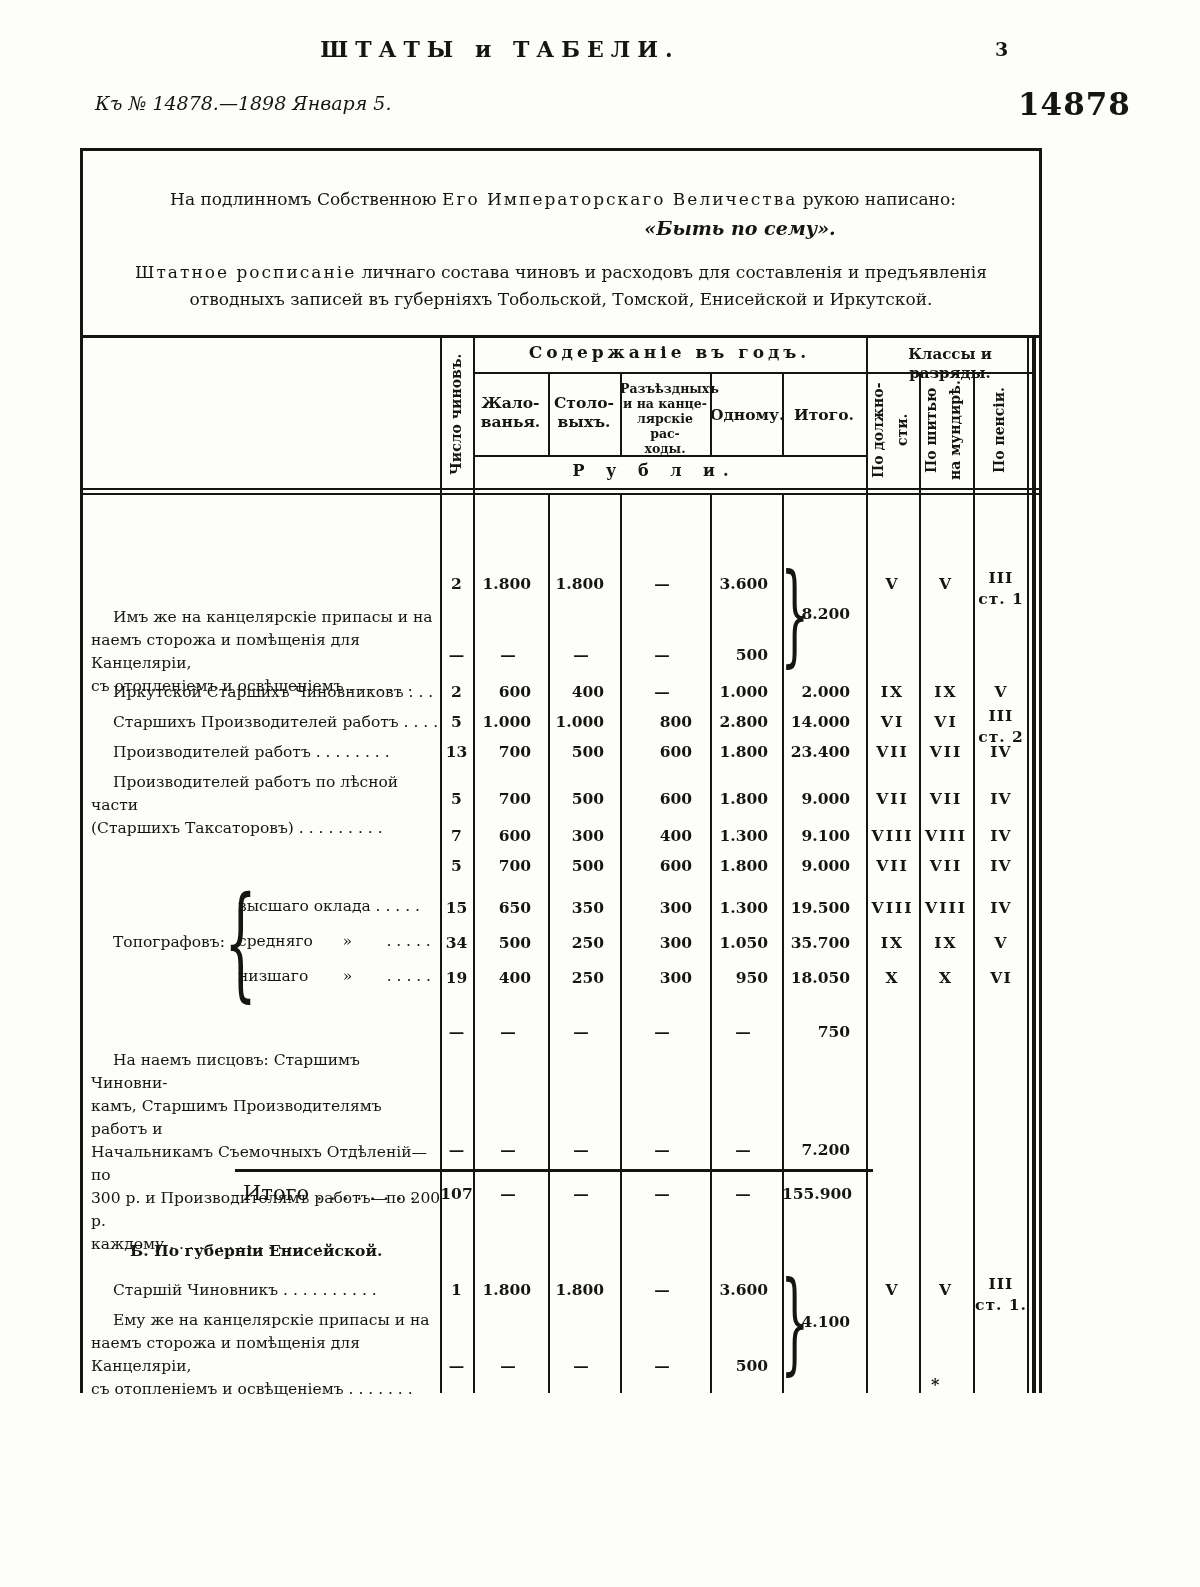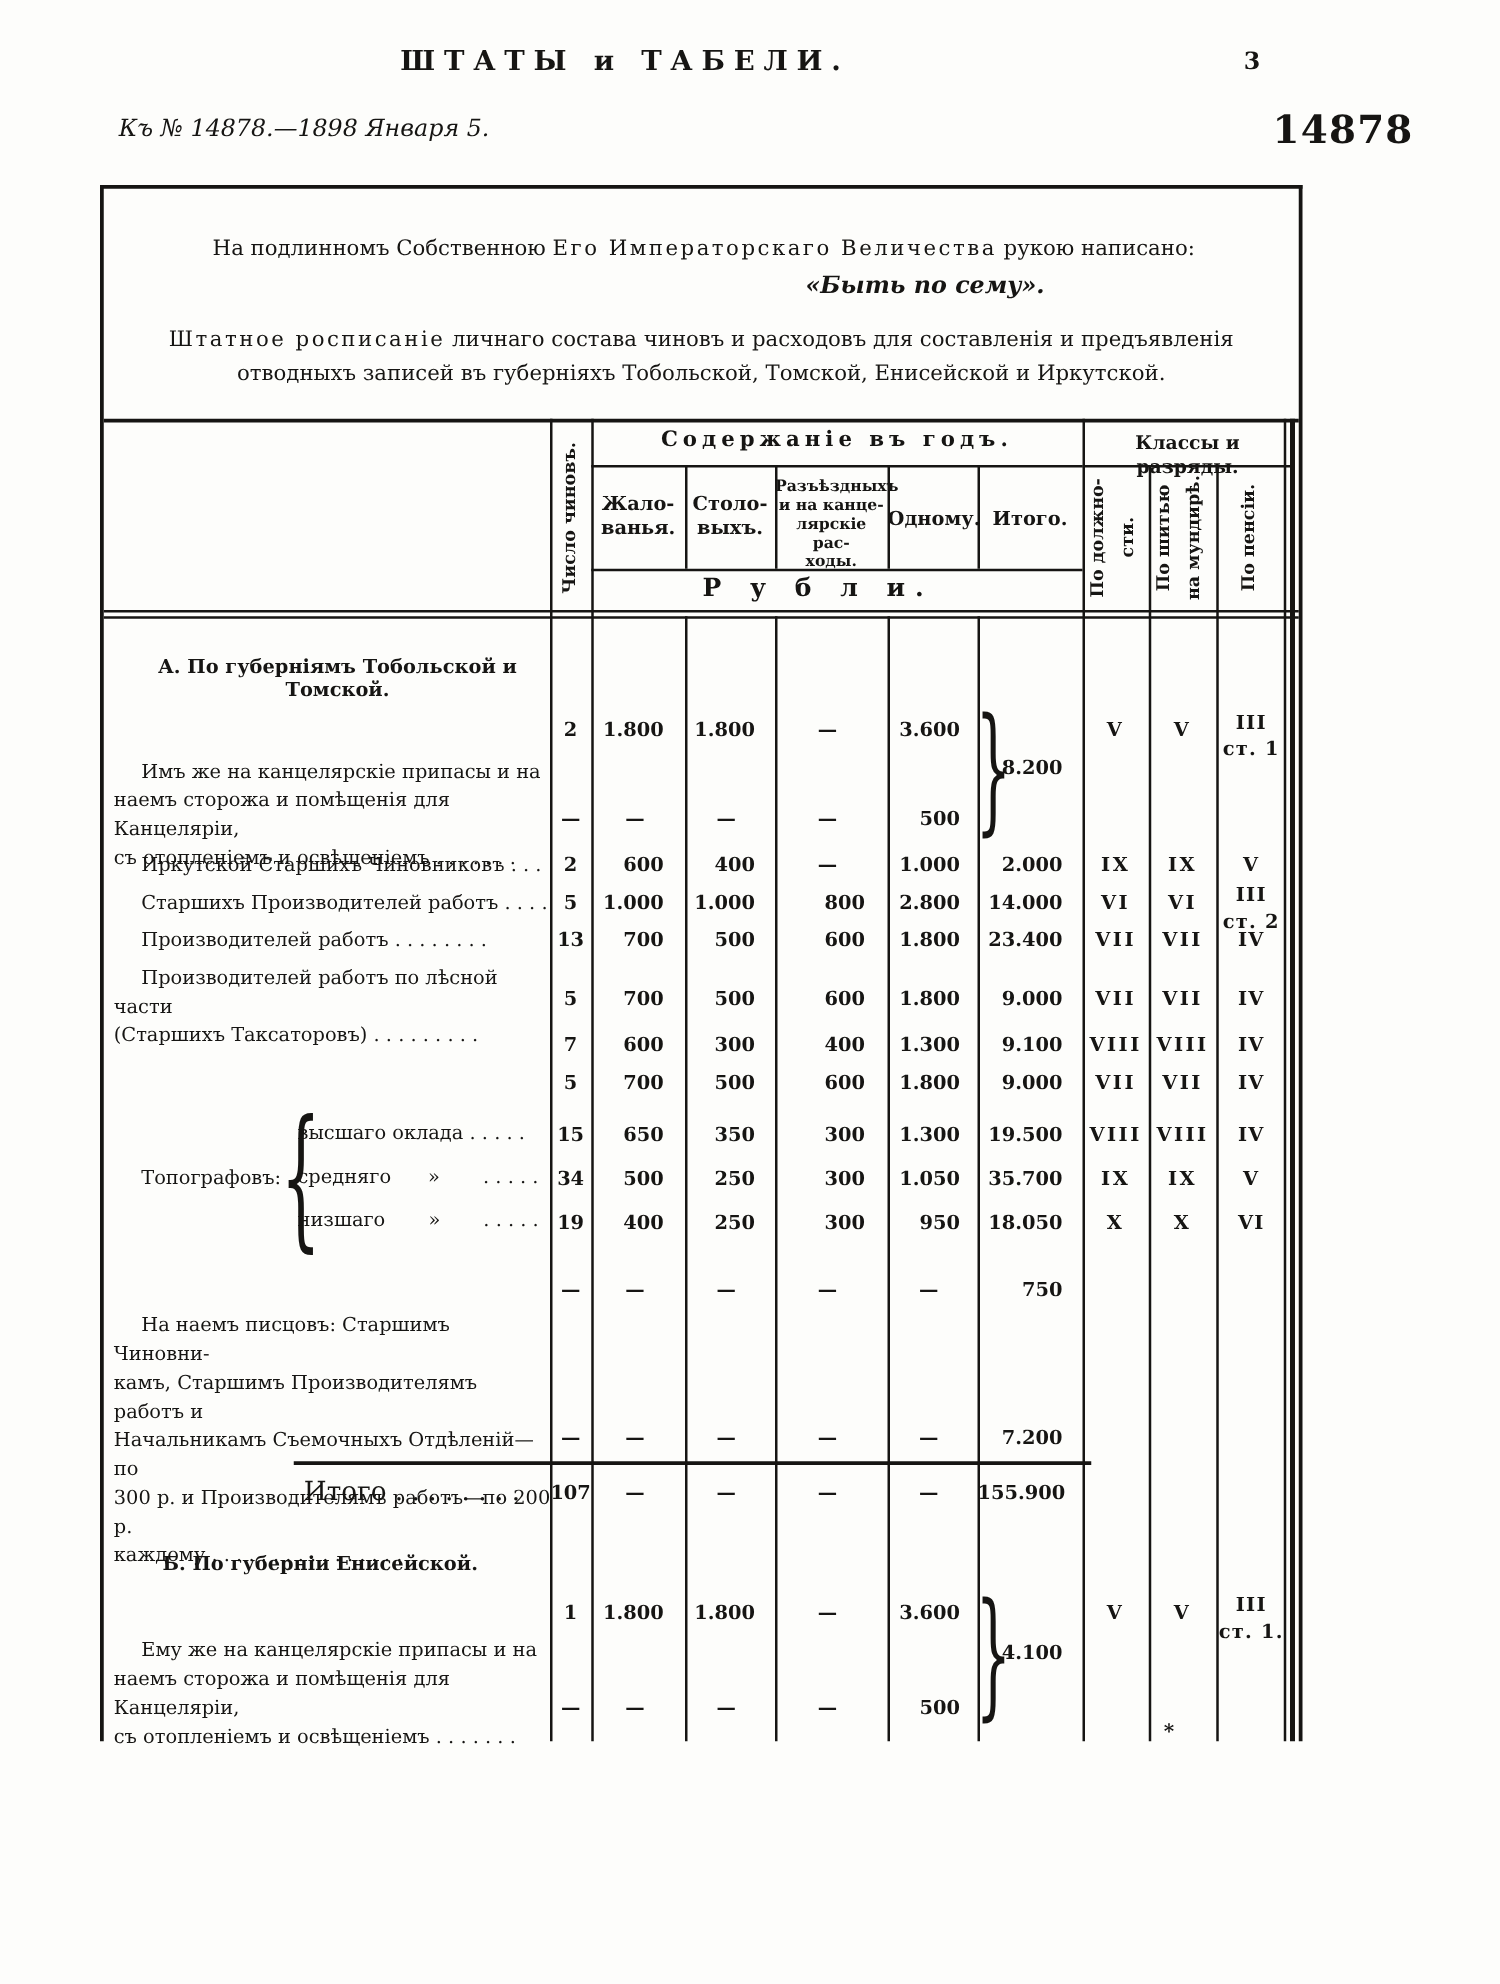--- a/index.html
+++ b/index.html
@@ -93,28 +93,27 @@
     <div class="hc" style="left:390px;top:242px;width:75px">Жало-
 ванья.</div>
     <div class="hc" style="left:465px;top:242px;width:72px">Столо-
 выхъ.</div>
     <div class="hc" style="left:537px;top:230px;width:90px;font-size:12.5px;line-height:15px">Разъѣздныхъ
 и на канце-
 лярскіе рас-
 ходы.</div>
     <div class="hc" style="left:627px;top:254px;width:72px">Одному.</div>
     <div class="hc" style="left:699px;top:254px;width:84px">Итого.</div>
-    <div class="hc" style="left:390px;top:310px;width:363px;font-size:20px;letter-spacing:8px">Р у б л и.</div>
+    <div class="hc" style="left:390px;top:310px;width:363px;font-size:16px;letter-spacing:8px">Р у б л и.</div>
     <div class="rot" style="left:783px;top:226px;width:53px;height:106px;line-height:24px">По должно-
 сти.</div>
     <div class="rot" style="left:836px;top:226px;width:54px;height:106px;line-height:24px">По шитью на
 мундирѣ.</div>
     <div class="rot" style="left:890px;top:226px;width:56px;height:106px;line-height:52px">По пенсіи.</div>
 
-    <div class="sec" style="top:372px">А. По губерніямъ Тобольской и Томской.</div>
 
     <div class="cell cn" style="top:422px">2</div>
     <div class="cell cz" style="top:422px">1.800</div>
     <div class="cell cs" style="top:422px">1.800</div>
     <div class="cell cr dc" style="top:422px">—</div>
     <div class="cell co" style="top:422px">3.600</div>
     <div class="cell cd" style="top:422px">V</div>
     <div class="cell csh" style="top:422px">V</div>
     <div class="cell cp" style="top:416px">III
 ст. 1</div>
@@ -254,20 +253,21 @@
     <div class="cell" style="left:160px;top:1032px;font-weight:400;font-size:21px">Итого . . . . . . . .</div>
     <div class="cell cn" style="top:1032px">107</div>
     <div class="cell cz dc" style="top:1032px">—</div>
     <div class="cell cs dc" style="top:1032px">—</div>
     <div class="cell cr dc" style="top:1032px">—</div>
     <div class="cell co dc" style="top:1032px">—</div>
     <div class="cell cv" style="top:1032px">155.900</div>
 
     <div class="sec" style="left:47px;width:auto;top:1090px">Б. По губерніи Енисейской.</div>
 
+    <div class="lbl" style="top:1128px">Старшій Чиновникъ . . . . . . . . . .</div>
     <div class="cell cn" style="top:1128px">1</div>
     <div class="cell cz" style="top:1128px">1.800</div>
     <div class="cell cs" style="top:1128px">1.800</div>
     <div class="cell cr dc" style="top:1128px">—</div>
     <div class="cell co" style="top:1128px">3.600</div>
     <div class="cell cd" style="top:1128px">V</div>
     <div class="cell csh" style="top:1128px">V</div>
     <div class="cell cp" style="top:1122px">III
 ст. 1.</div>
     <div class="brace" style="left:680px;top:1122px;font-size:100px;line-height:100px;transform:scale(0.45,1.1)">}</div>

